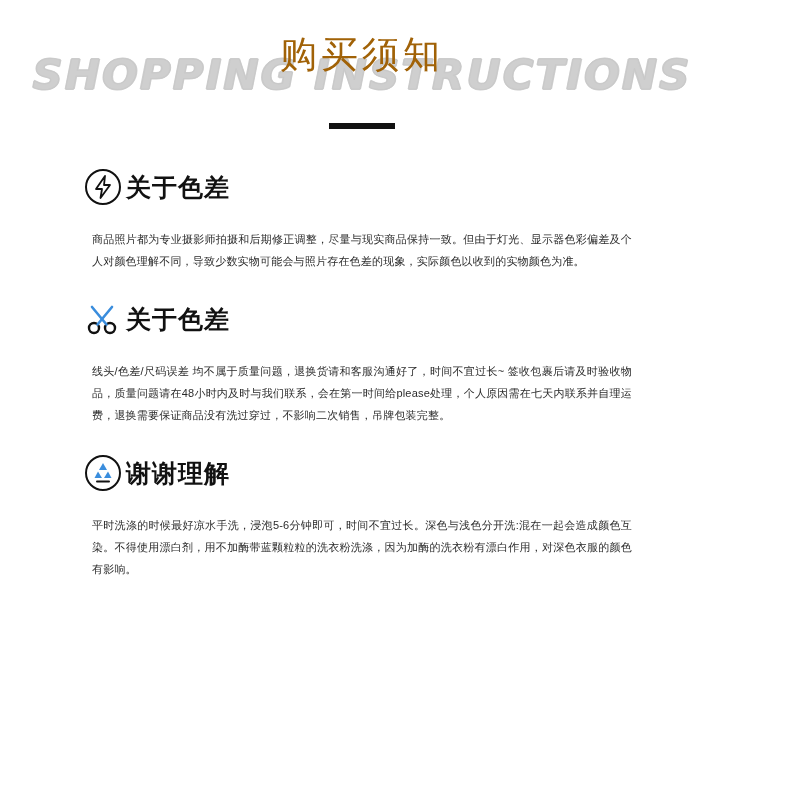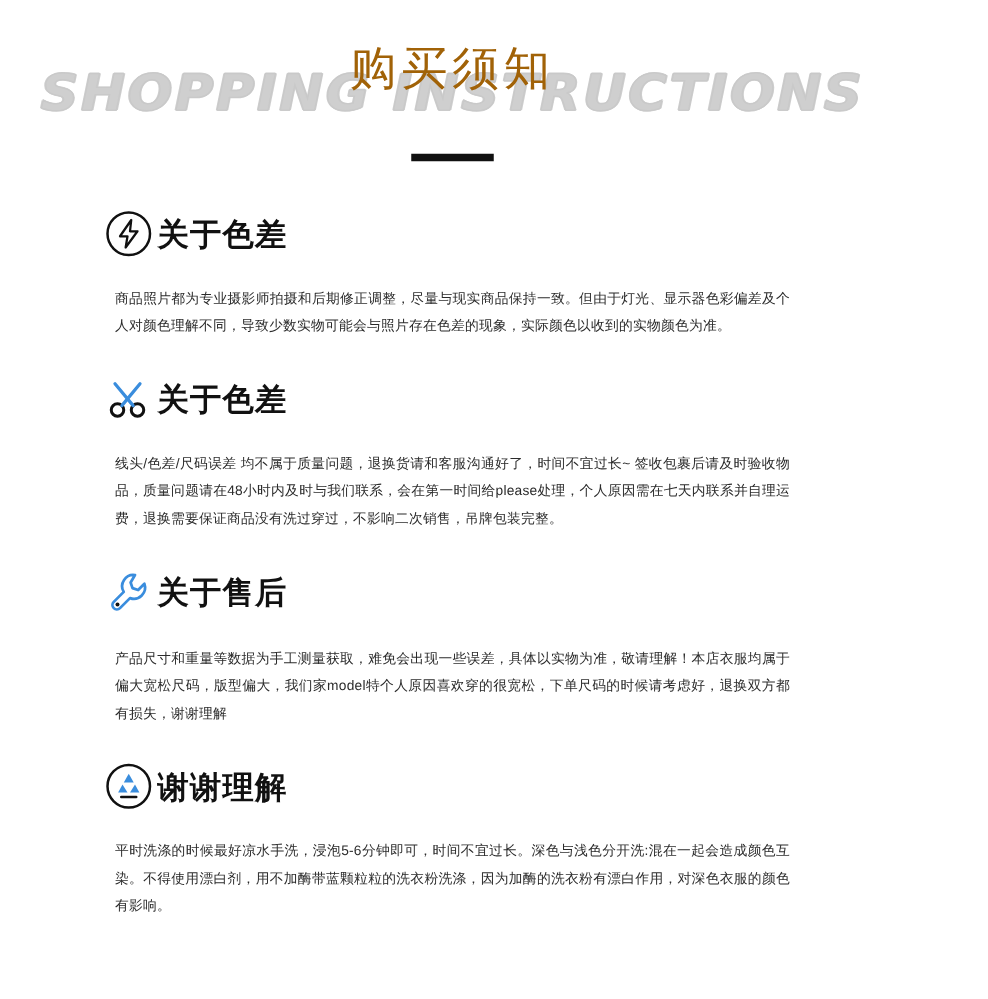--- a/index.html
+++ b/index.html
@@ -143,32 +143,20 @@
             <circle cx="29" cy="31" r="5" fill="none" stroke="#111" stroke-width="2.4"></circle>
             <path d="M16.5 27.5 L31 10" stroke="#3a8ddd" stroke-width="2.6" stroke-linecap="round" fill="none"></path>
             <path d="M25.5 27.5 L11 10" stroke="#3a8ddd" stroke-width="2.6" stroke-linecap="round" fill="none"></path>
           </svg>
         </div>
         <div class="sec-title">关于色差</div>
       </div>
       <div class="sec-body">线头/色差/尺码误差 均不属于质量问题，退换货请和客服沟通好了，时间不宜过长~ 签收包裹后请及时验收物品，质量问题请在48小时内及时与我们联系，会在第一时间给please处理，个人原因需在七天内联系并自理运费，退换需要保证商品没有洗过穿过，不影响二次销售，吊牌包装完整。</div>
     </div>
 
-    <div class="section s3">
-      <div class="sec-head">
-        <div class="sec-icon">
-          <svg width="44" height="44" viewBox="0 0 44 44">
-            <path d="M27 9 a9 9 0 0 0 -9 13.5 L10 30.5 a3.5 3.5 0 0 0 5 5 L23 27.5 A9 9 0 0 0 34.5 16 L29.5 21 L25 19.5 L23.5 15 Z" fill="none" stroke="#3a8ddd" stroke-width="2.2" stroke-linejoin="round"></path>
-            <circle cx="13" cy="32.5" r="1.6" fill="#111"></circle>
-          </svg>
-        </div>
-        <div class="sec-title">关于售后</div>
-      </div>
-      <div class="sec-body">产品尺寸和重量等数据为手工测量获取，难免会出现一些误差，具体以实物为准，敬请理解！本店衣服均属于偏大宽松尺码，版型偏大，我们家model特个人原因喜欢穿的很宽松，下单尺码的时候请考虑好，退换双方都有损失，谢谢理解</div>
-    </div>
 
     <div class="section s4">
       <div class="sec-head">
         <div class="sec-icon">
           <svg width="44" height="44" viewBox="0 0 44 44">
             <circle cx="22" cy="22" r="17" fill="none" stroke="#111" stroke-width="2"></circle>
             <path d="M22 12 L26 19 L18 19 Z" fill="#3a8ddd"></path>
             <path d="M13.5 27 L21 27 L17 20.5 Z" fill="#3a8ddd"></path>
             <path d="M30.5 27 L23 27 L27 20.5 Z" fill="#3a8ddd"></path>
             <path d="M16 30.5 L28 30.5" stroke="#111" stroke-width="2" stroke-linecap="round"></path>

